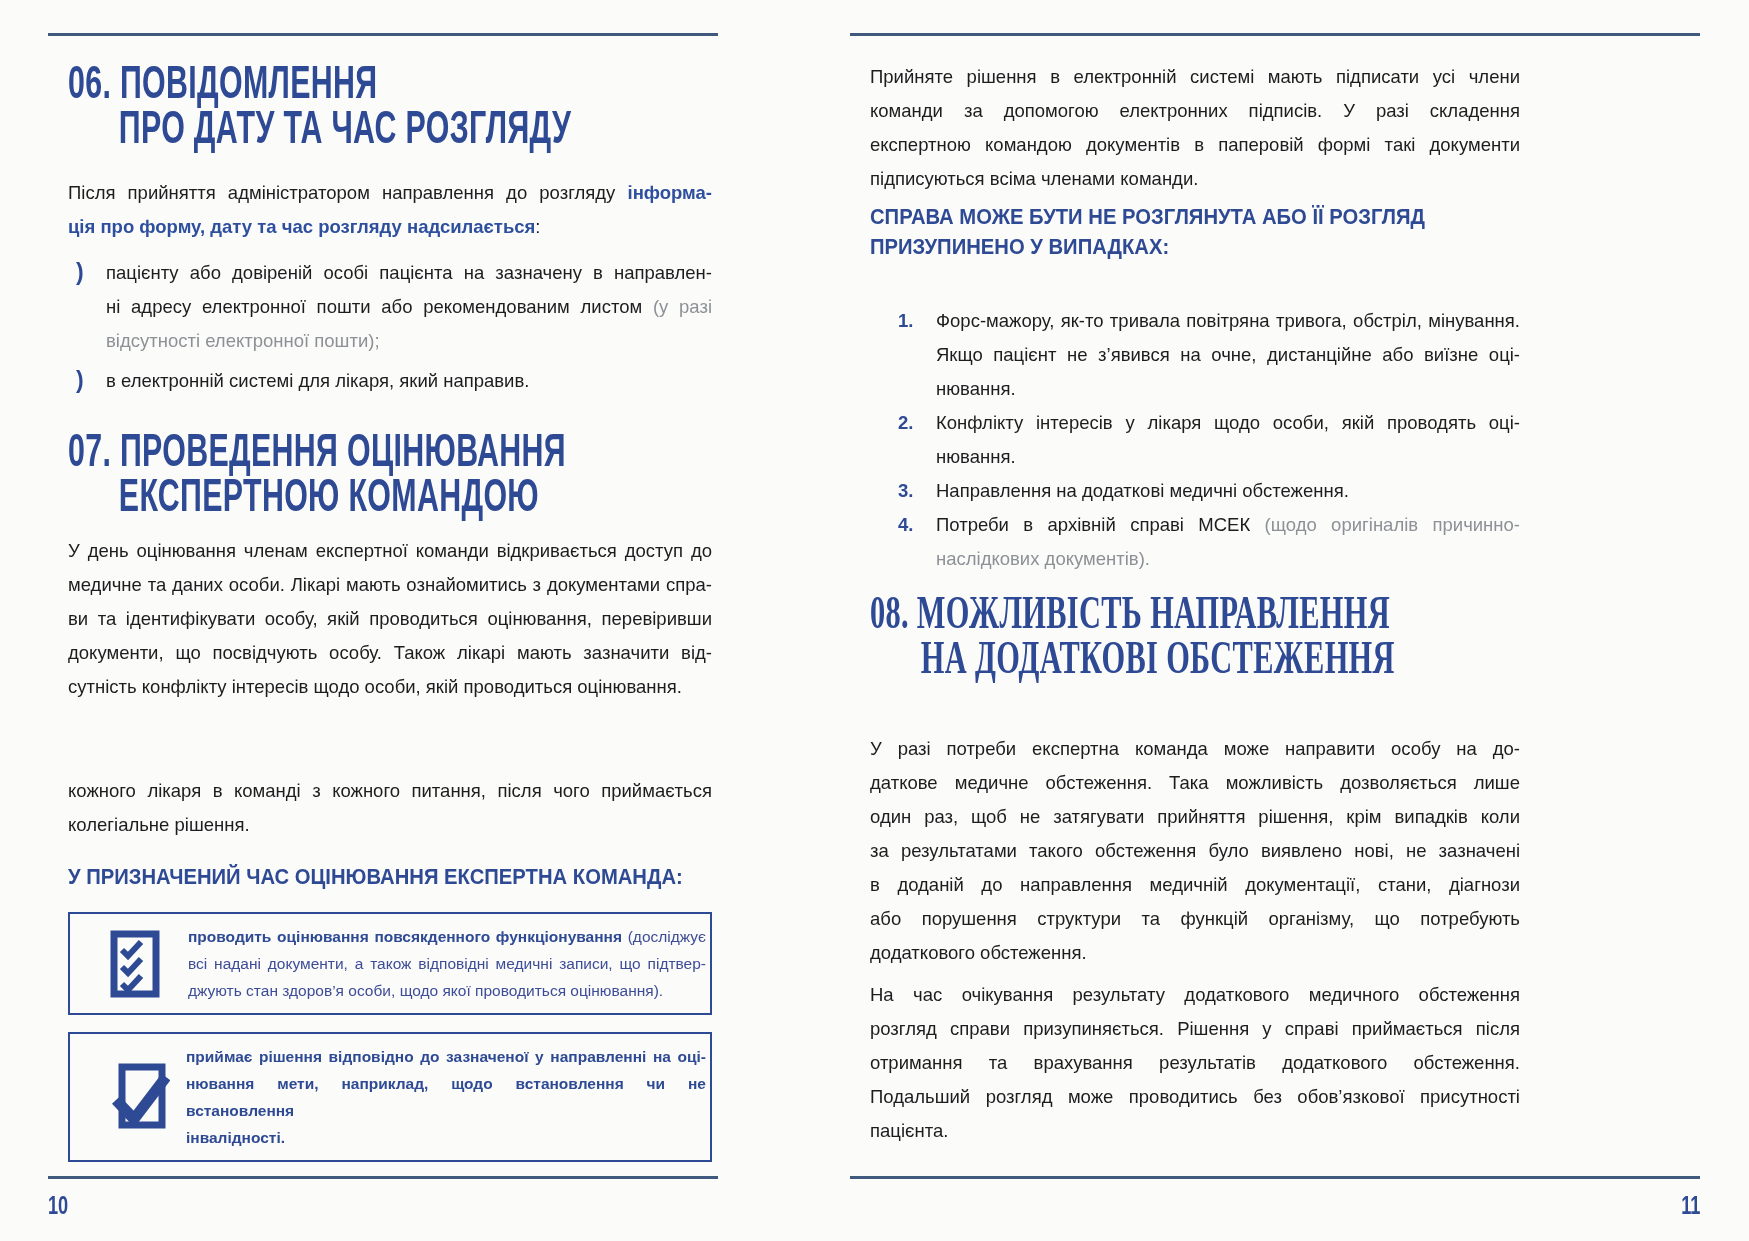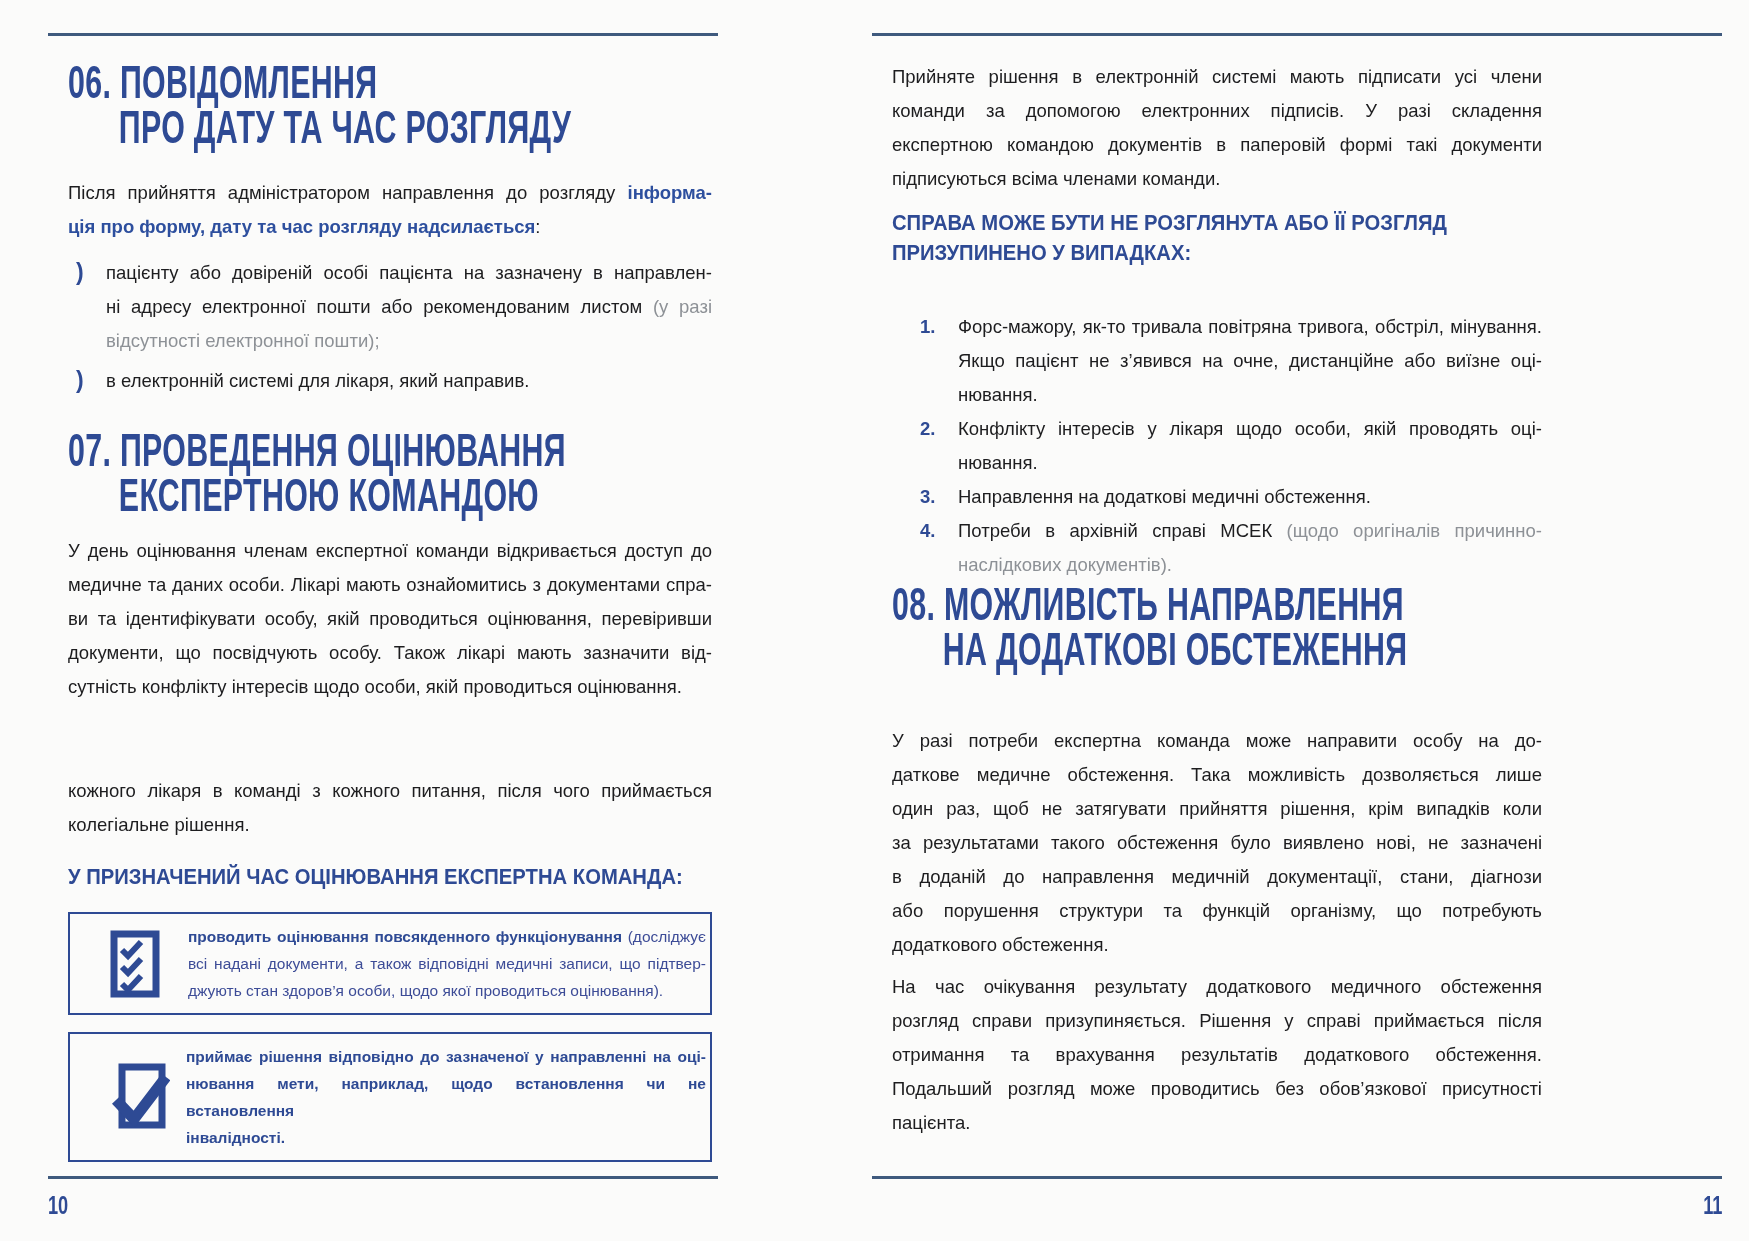--- a/index.html
+++ b/index.html
@@ -12,21 +12,21 @@
     --bg:#fbfbfa;
   }
   *{box-sizing:border-box;margin:0;padding:0;}
   html,body{width:1749px;height:1241px;}
   body{
     position:relative;background:var(--bg);overflow:hidden;
     font-family:"Liberation Sans", sans-serif;color:var(--ink);
   }
   .page{position:absolute;top:0;height:896px;}
   #pageL{left:48px;width:670px;}
-  #pageR{left:872px;width:850px;}
+  #pageR{left:850px;width:850px;}
   .toprule{position:absolute;top:33px;left:0;right:0;height:3px;background:var(--rule);}
   .botrule{position:absolute;top:1176px;left:0;right:0;height:3px;background:var(--rule);}
   .pagenum{
     position:absolute;top:1190px;font-size:26px;font-weight:bold;color:var(--accent);
     display:inline-block;transform:scaleX(0.7);white-space:nowrap;
   }
   .pn-left{left:0;transform-origin:0 0;}
   .pn-right{right:0;transform-origin:100% 0;}
   .content{position:absolute;top:36px;left:20px;}
   #pageL .content{width:644px;}
@@ -80,23 +80,23 @@
   .mt-b1{margin-top:12px;}
   .mt-b2{margin-top:6px;}
   .mt-h07{margin-top:30px;}
   .mt-p1{margin-top:16px;}
   .mt-p2{margin-top:70px;}
   .mt-subL{margin-top:20px;}
   .mt-box1{margin-top:20px;}
   .mt-box2{margin-top:17px;}
 
   .mt-rp1{margin-top:24px;}
-  .mt-subR{margin-top:12px;text-decoration:underline;}
+  .mt-subR{margin-top:6px;text-decoration:underline;}
   .mt-list{margin-top:42px;}
-  .mt-h08{}
+  .mt-h08{margin-top:14px;font-family:Liberation Serif, serif;}
   .mt-rp2{margin-top:52px;}
   .mt-rp3{margin-top:8px;}
 </style>
 </head>
 <body>
 
 <div class="page" id="pageL">
   <div class="toprule"></div>
 
   <div class="content">

